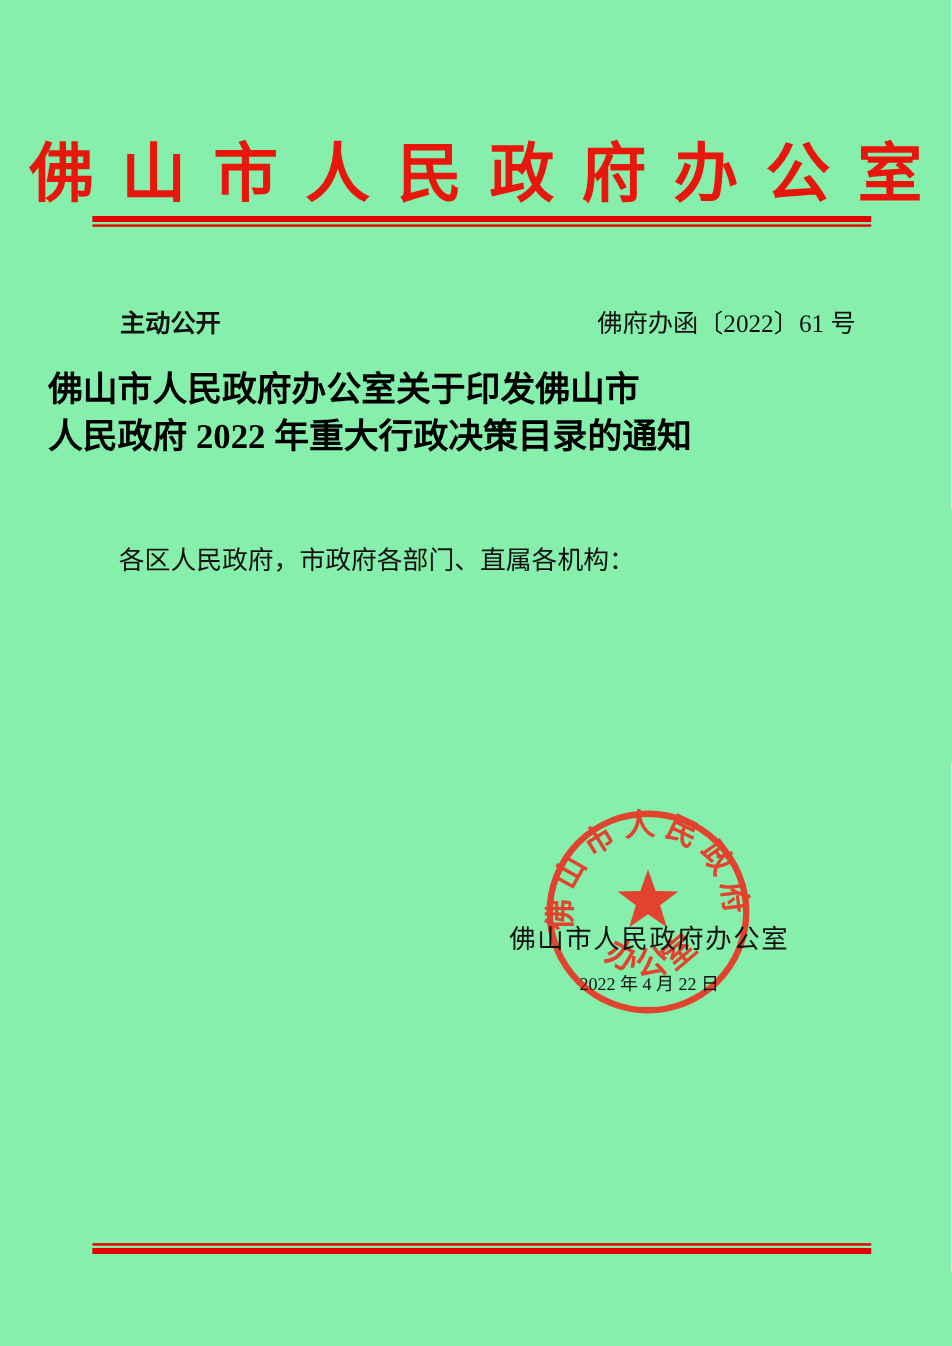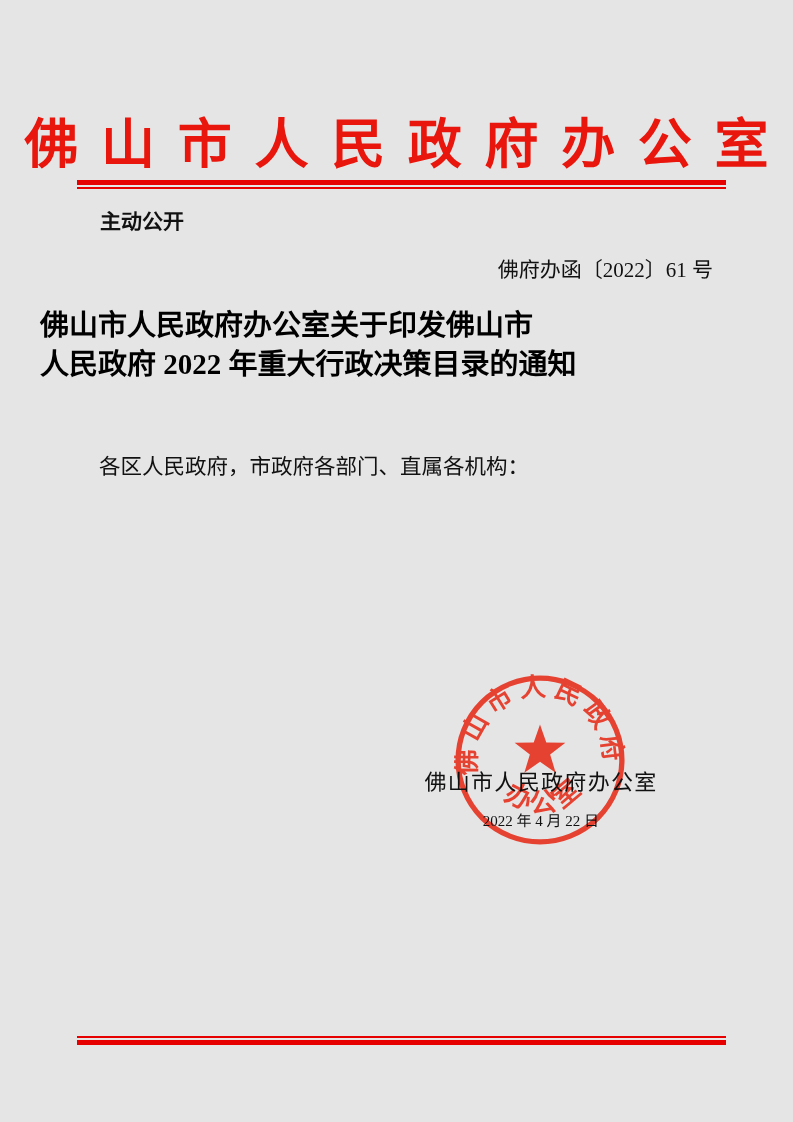--- a/index.html
+++ b/index.html
@@ -1,21 +1,21 @@
 <!DOCTYPE html>
 <html lang="zh-CN"><head>
 <meta charset="utf-8">
 <style>
   * { margin: 0; padding: 0; box-sizing: border-box; }
   html, body { background: #ffffff; }
   .page {
     position: relative;
     width: 793px;
     height: 1122px;
-    background: #e5e5e5;
+    background: #86efac;
     overflow: hidden;
     font-family: "Liberation Serif", "DejaVu Serif", serif;
     color: #1a1a1a;
   }
 
   
   .header-org {
     position: absolute;
     top: 100px;
     left: 0;
@@ -38,21 +38,21 @@
     border-top: 5px solid #e60000;
     border-bottom: 2px solid #e60000;
   }
   .meta-row {
     position: absolute;
     top: 205px;
     left: 100px;
     width: 613px;
     display: flex;
     justify-content: space-between;
-    align-items: flex-start;
+    align-items: flex-end;
   }
   .disclosure {
     font-family: "Liberation Sans", "DejaVu Sans", sans-serif;
     font-weight: 700;
     font-size: 21px;
     color: #111;
   }
   .doc-number {
     font-family: "Liberation Serif", "DejaVu Serif", serif;
     font-size: 21px;

